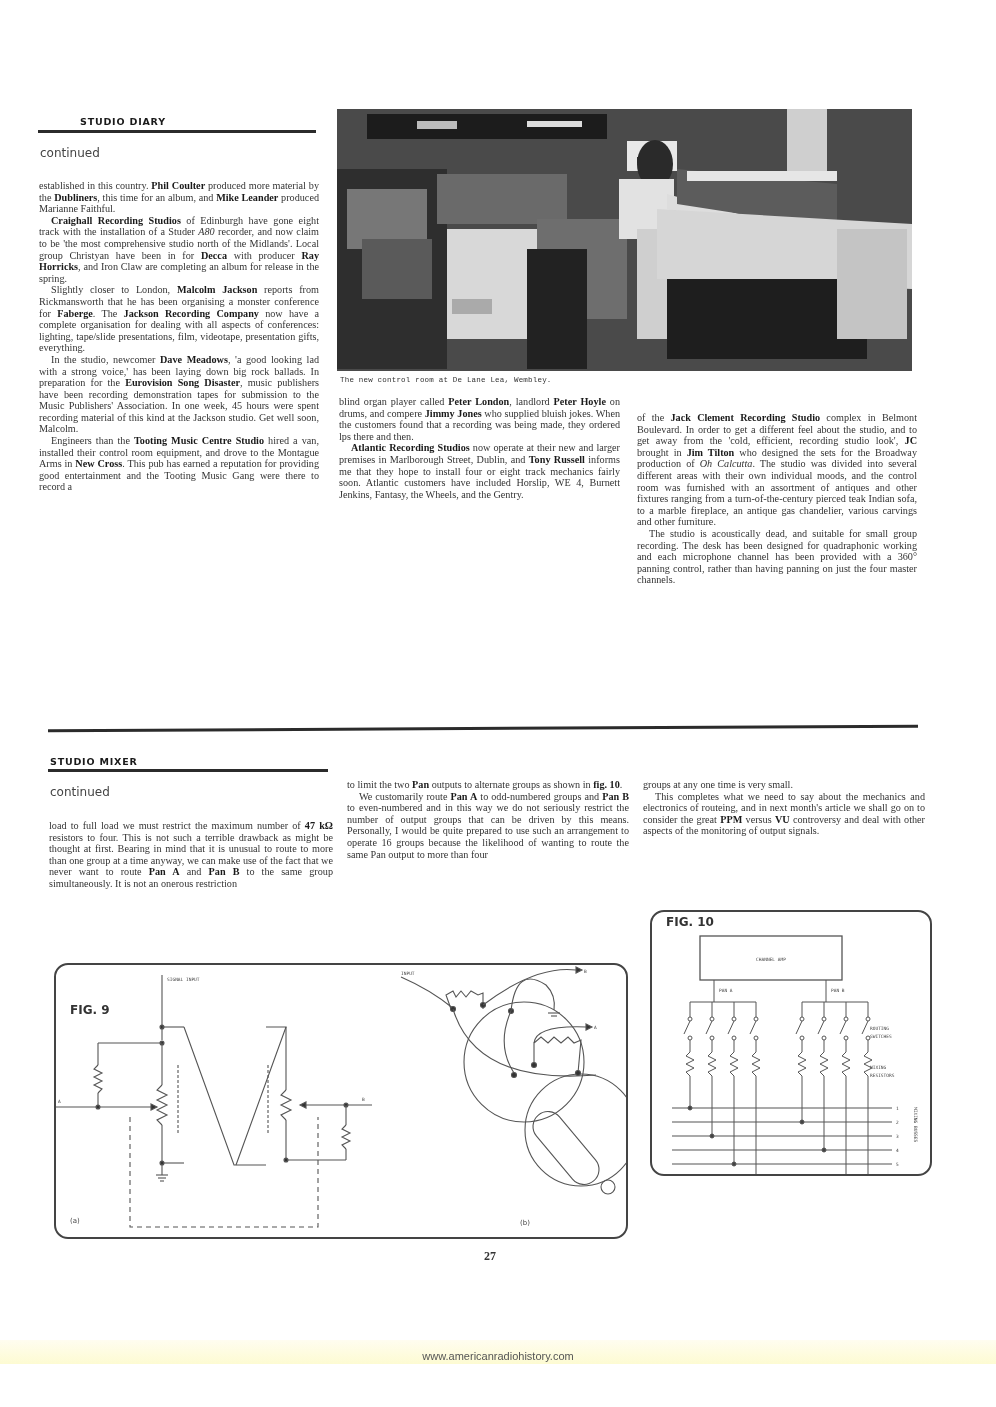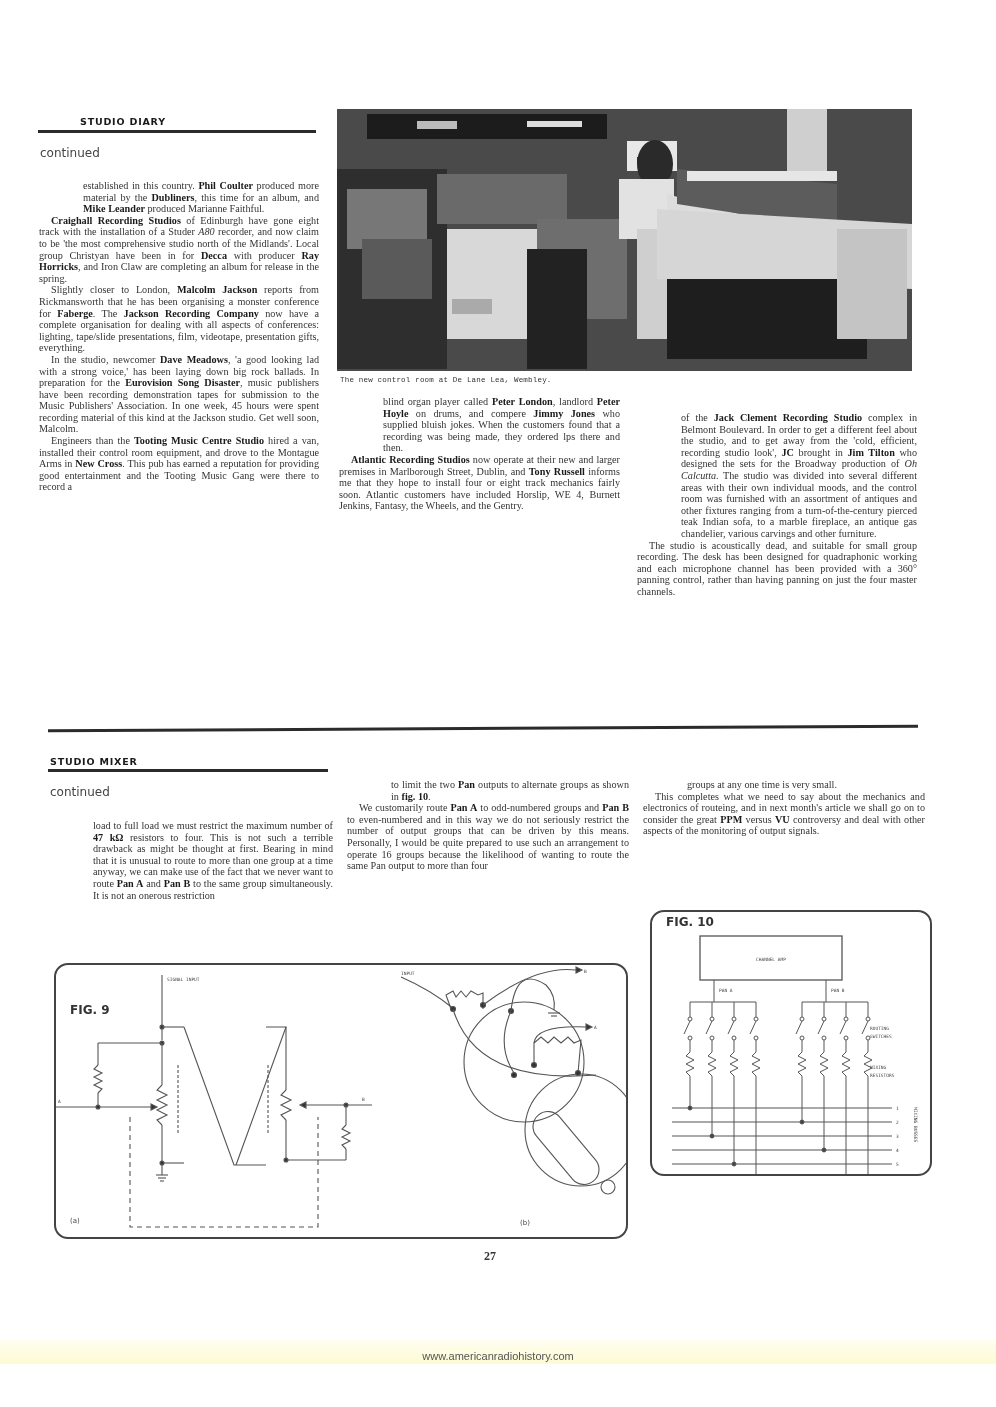--- a/index.html
+++ b/index.html
@@ -13,21 +13,21 @@
     position:absolute; font-family:"DejaVu Sans", sans-serif; font-weight:bold;
     font-size:9.5px; letter-spacing:0.8px; color:#1a1a1a;
   }
   .rule { position:absolute; height:3px; background:#2b2b2b; }
   .continued { position:absolute; font-family:"DejaVu Sans", sans-serif; font-size:12px; color:#444; }
   .col {
     position:absolute; font-size:10.2px; line-height:11.6px; text-align:justify;
     color:#333;
   }
   .col p { margin:0; text-indent:12px; }
-  .col p.first { text-indent:0;margin-left:44px; }
+  .col p.first { text-indent:0; }
   .col b { color:#1a1a1a; }
   .photo {
     position:absolute; left:337px; top:109px; width:575px; height:262px;
     background:#3a3a3a; overflow:hidden;
   }
   .caption {
     position:absolute; left:340px; top:376px; font-family:Liberation Mono, monospace;
     font-size:7.5px; color:#333; letter-spacing:0.2px;
   }
   .fig { position:absolute; border:2px solid #444; border-radius:14px; background:#fff; }

